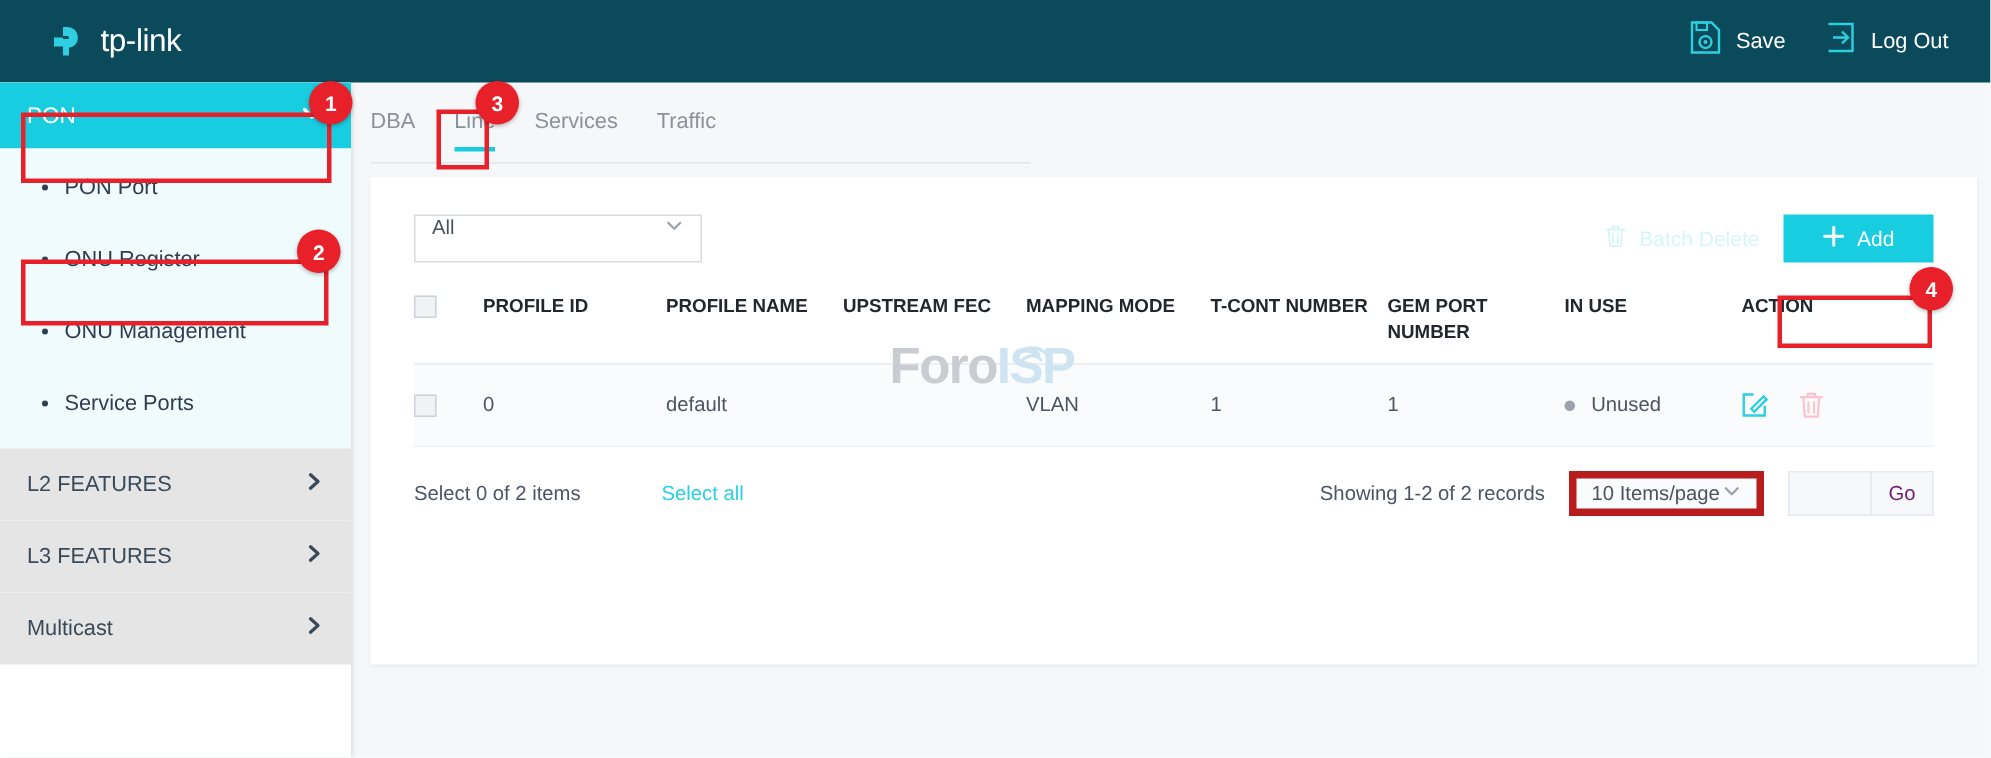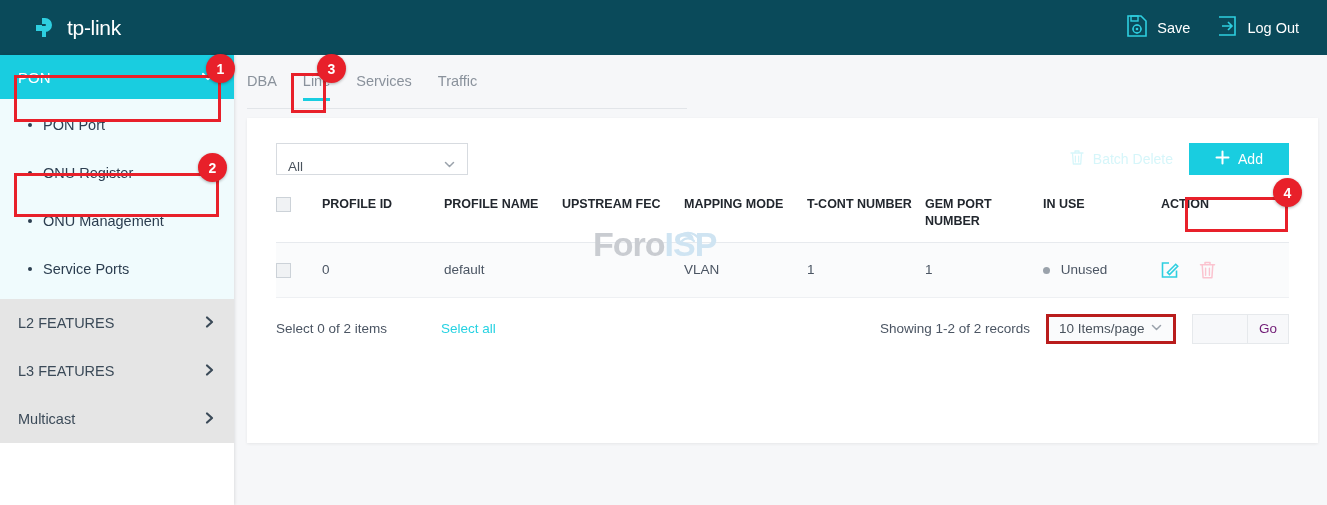--- a/index.html
+++ b/index.html
@@ -86,21 +86,21 @@
     padding: 22px 0 0 29px;
   }
 
   .toolbar {
     display: flex; align-items: center;
     padding: 26px 29px 0 29px; height: 56px;
   }
   .select-all {
     width: 192px; height: 32px;
     border: 1px solid #d7dbe0; background: #fff;
-    display: flex; align-items: flex-end; padding: 0 11px;
+    display: flex; align-items: flex-start; padding: 0 11px;
     font-size: 13.5px; color: #4a535d; cursor: pointer;
   }
   .select-all .chev { margin-left: auto; color: #9aa2ab; }
   .search-box {
     width: 290px; height: 32px; margin-left: 16px;
     border: 1px solid #d7dbe0; background: #fff;
     display: flex; align-items: center; padding: 0 10px;
   }
   .search-box input {
     border: none; outline: none; flex: 1;
@@ -148,21 +148,21 @@
   .icon-btn { cursor: pointer; line-height: 0; }
 
   
   .tfoot {
     display: flex; align-items: center;
     padding: 16px 29px 0 29px; font-size: 13.5px; color: #4b5563; gap: 28px;
   }
   .link-cyan { color: #26d2e2; margin-left: 26px; cursor: pointer; }
   .foot-right { margin-left: auto; display: flex; align-items: center; gap: 16px; }
   .pp-select {
-    width: 130px; height: 30px; border: 3px solid #b91c1c; background: #fafbfc;
+    width: 130px; height: 30px; border: 5px solid #b91c1c; background: #fafbfc;
     display: flex; align-items: center; padding: 0 10px;
     font-size: 13.5px; color: #4a535d; cursor: pointer;
   }
   .pp-select .chev { margin-left: auto; color: #9aa2ab; }
   .go-input {
     width: 56px; height: 30px; border: 1px solid #e6e9ec; background: #f7f8fa;
   }
   .go-btn {
     width: 42px; height: 30px; border: 1px solid #e6e9ec; background: #f7f8fa;
     display: flex; align-items: center; justify-content: center;

